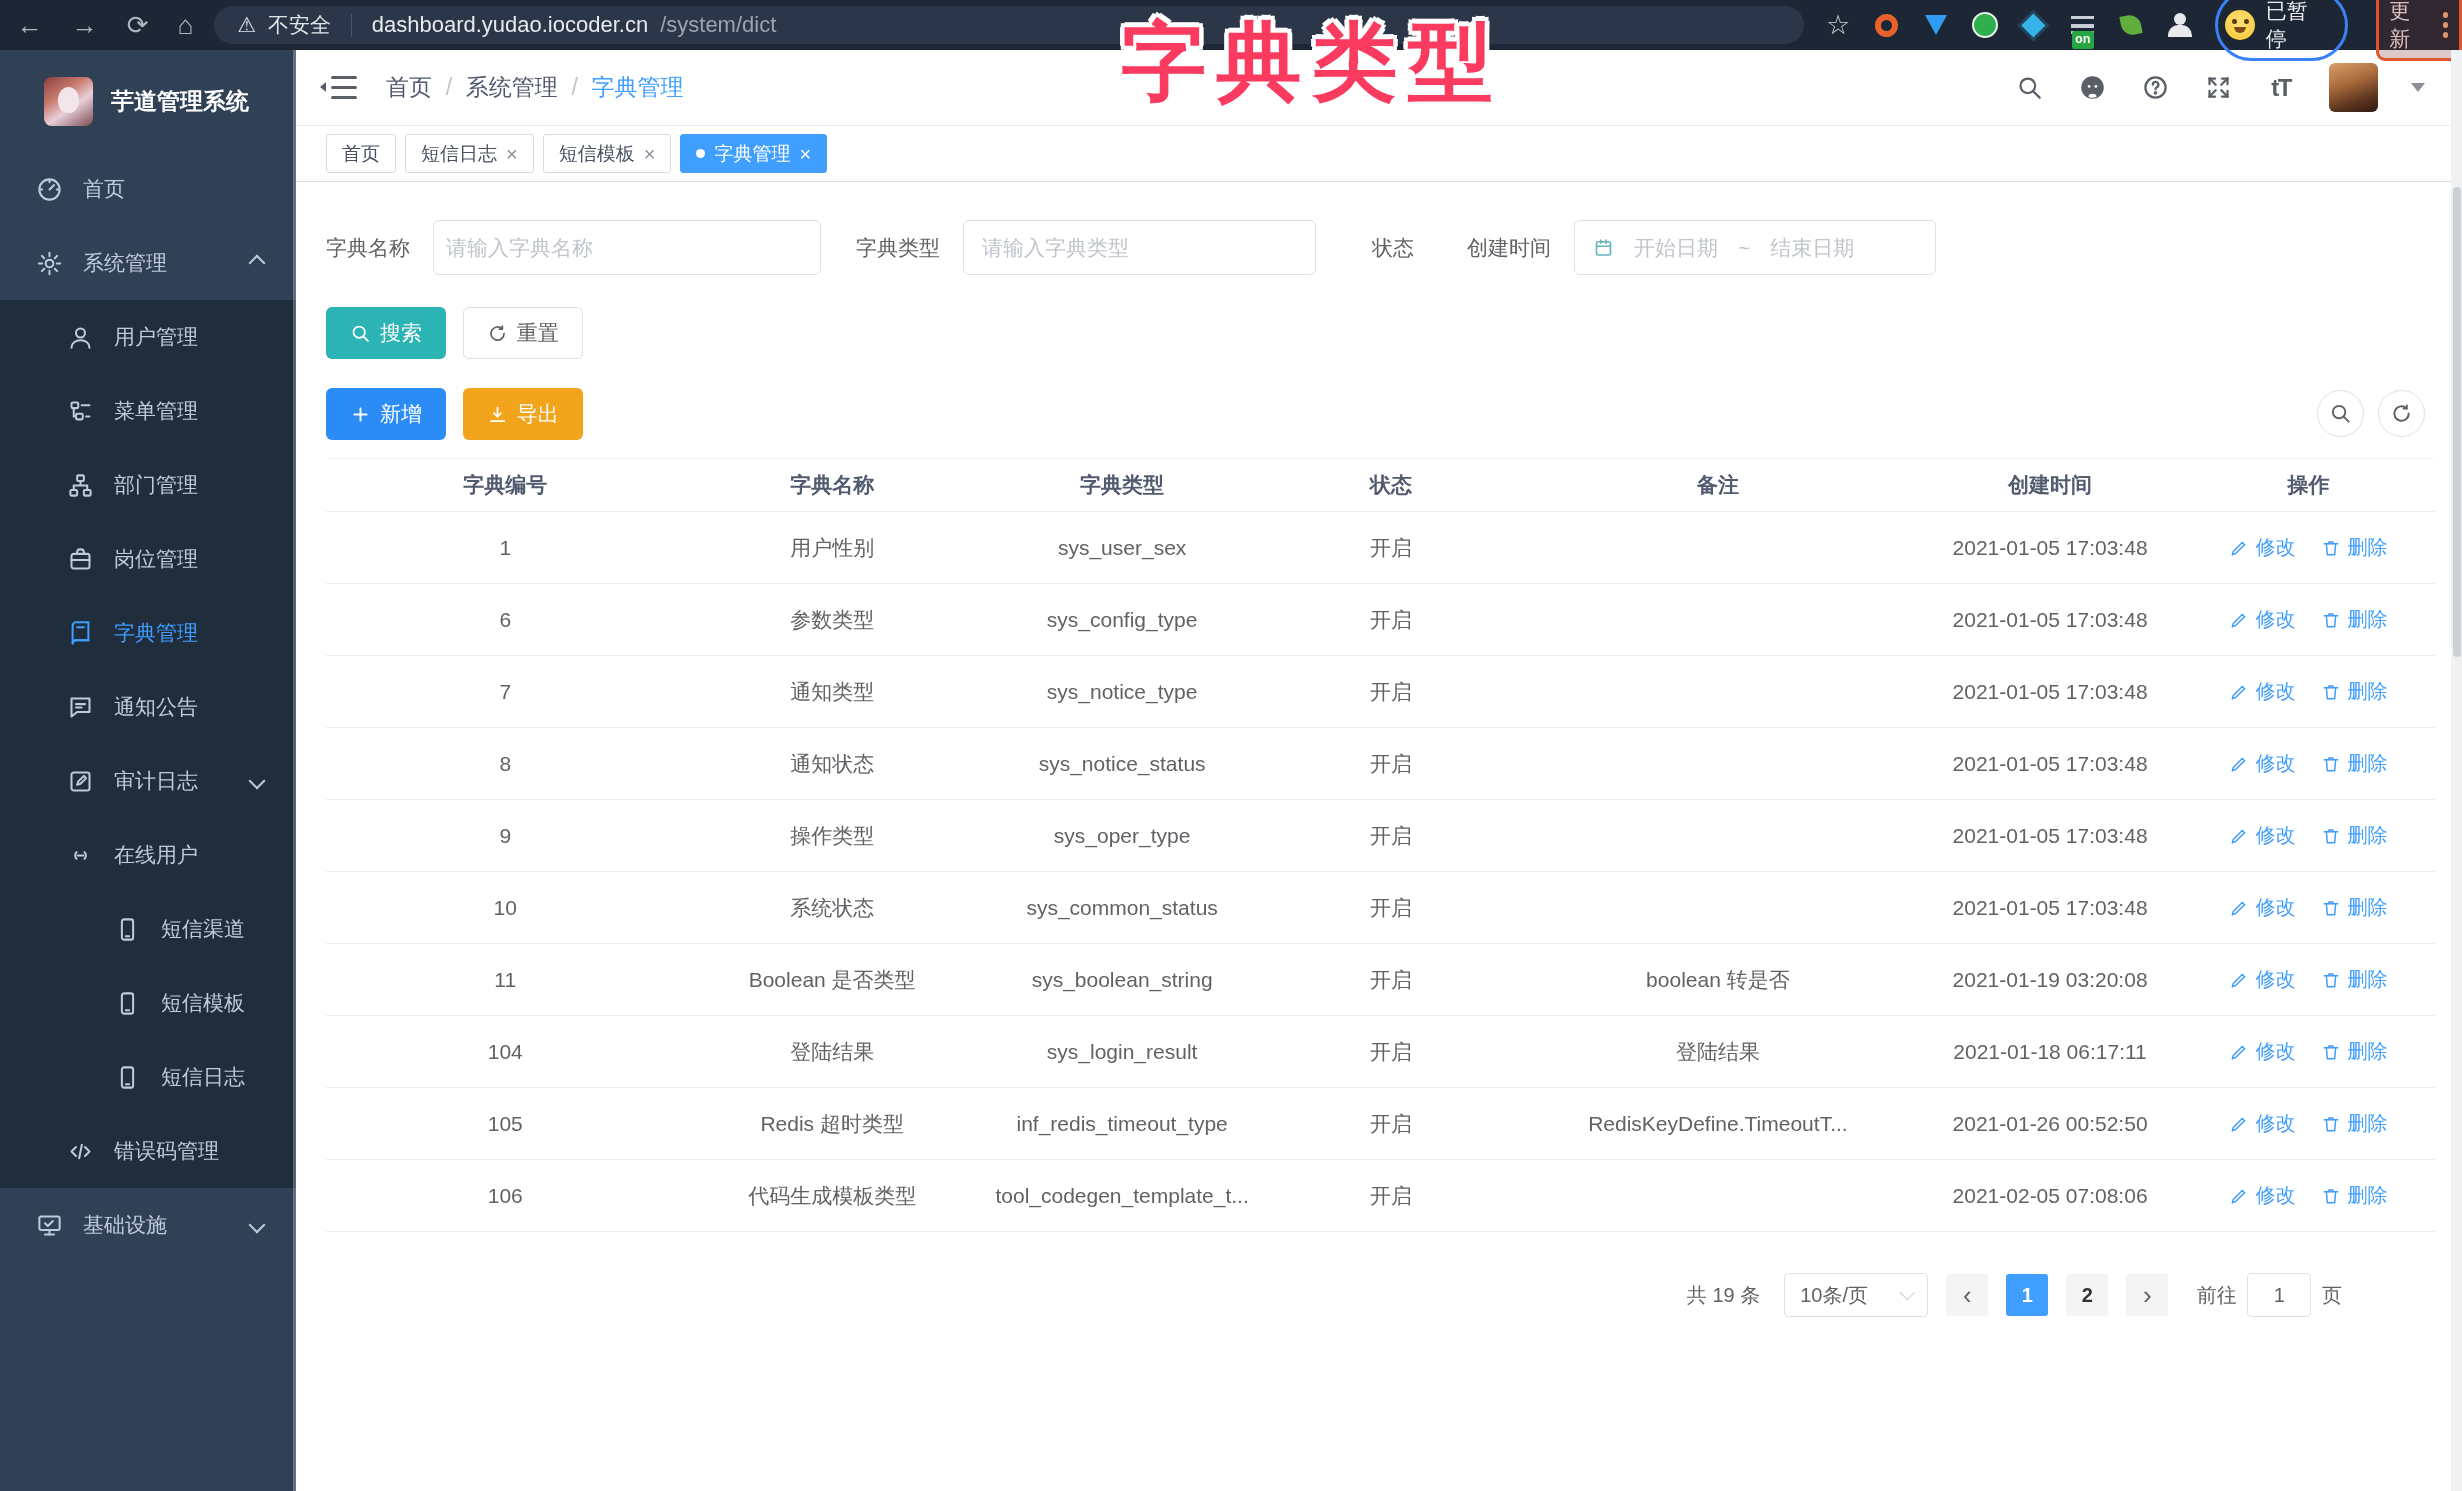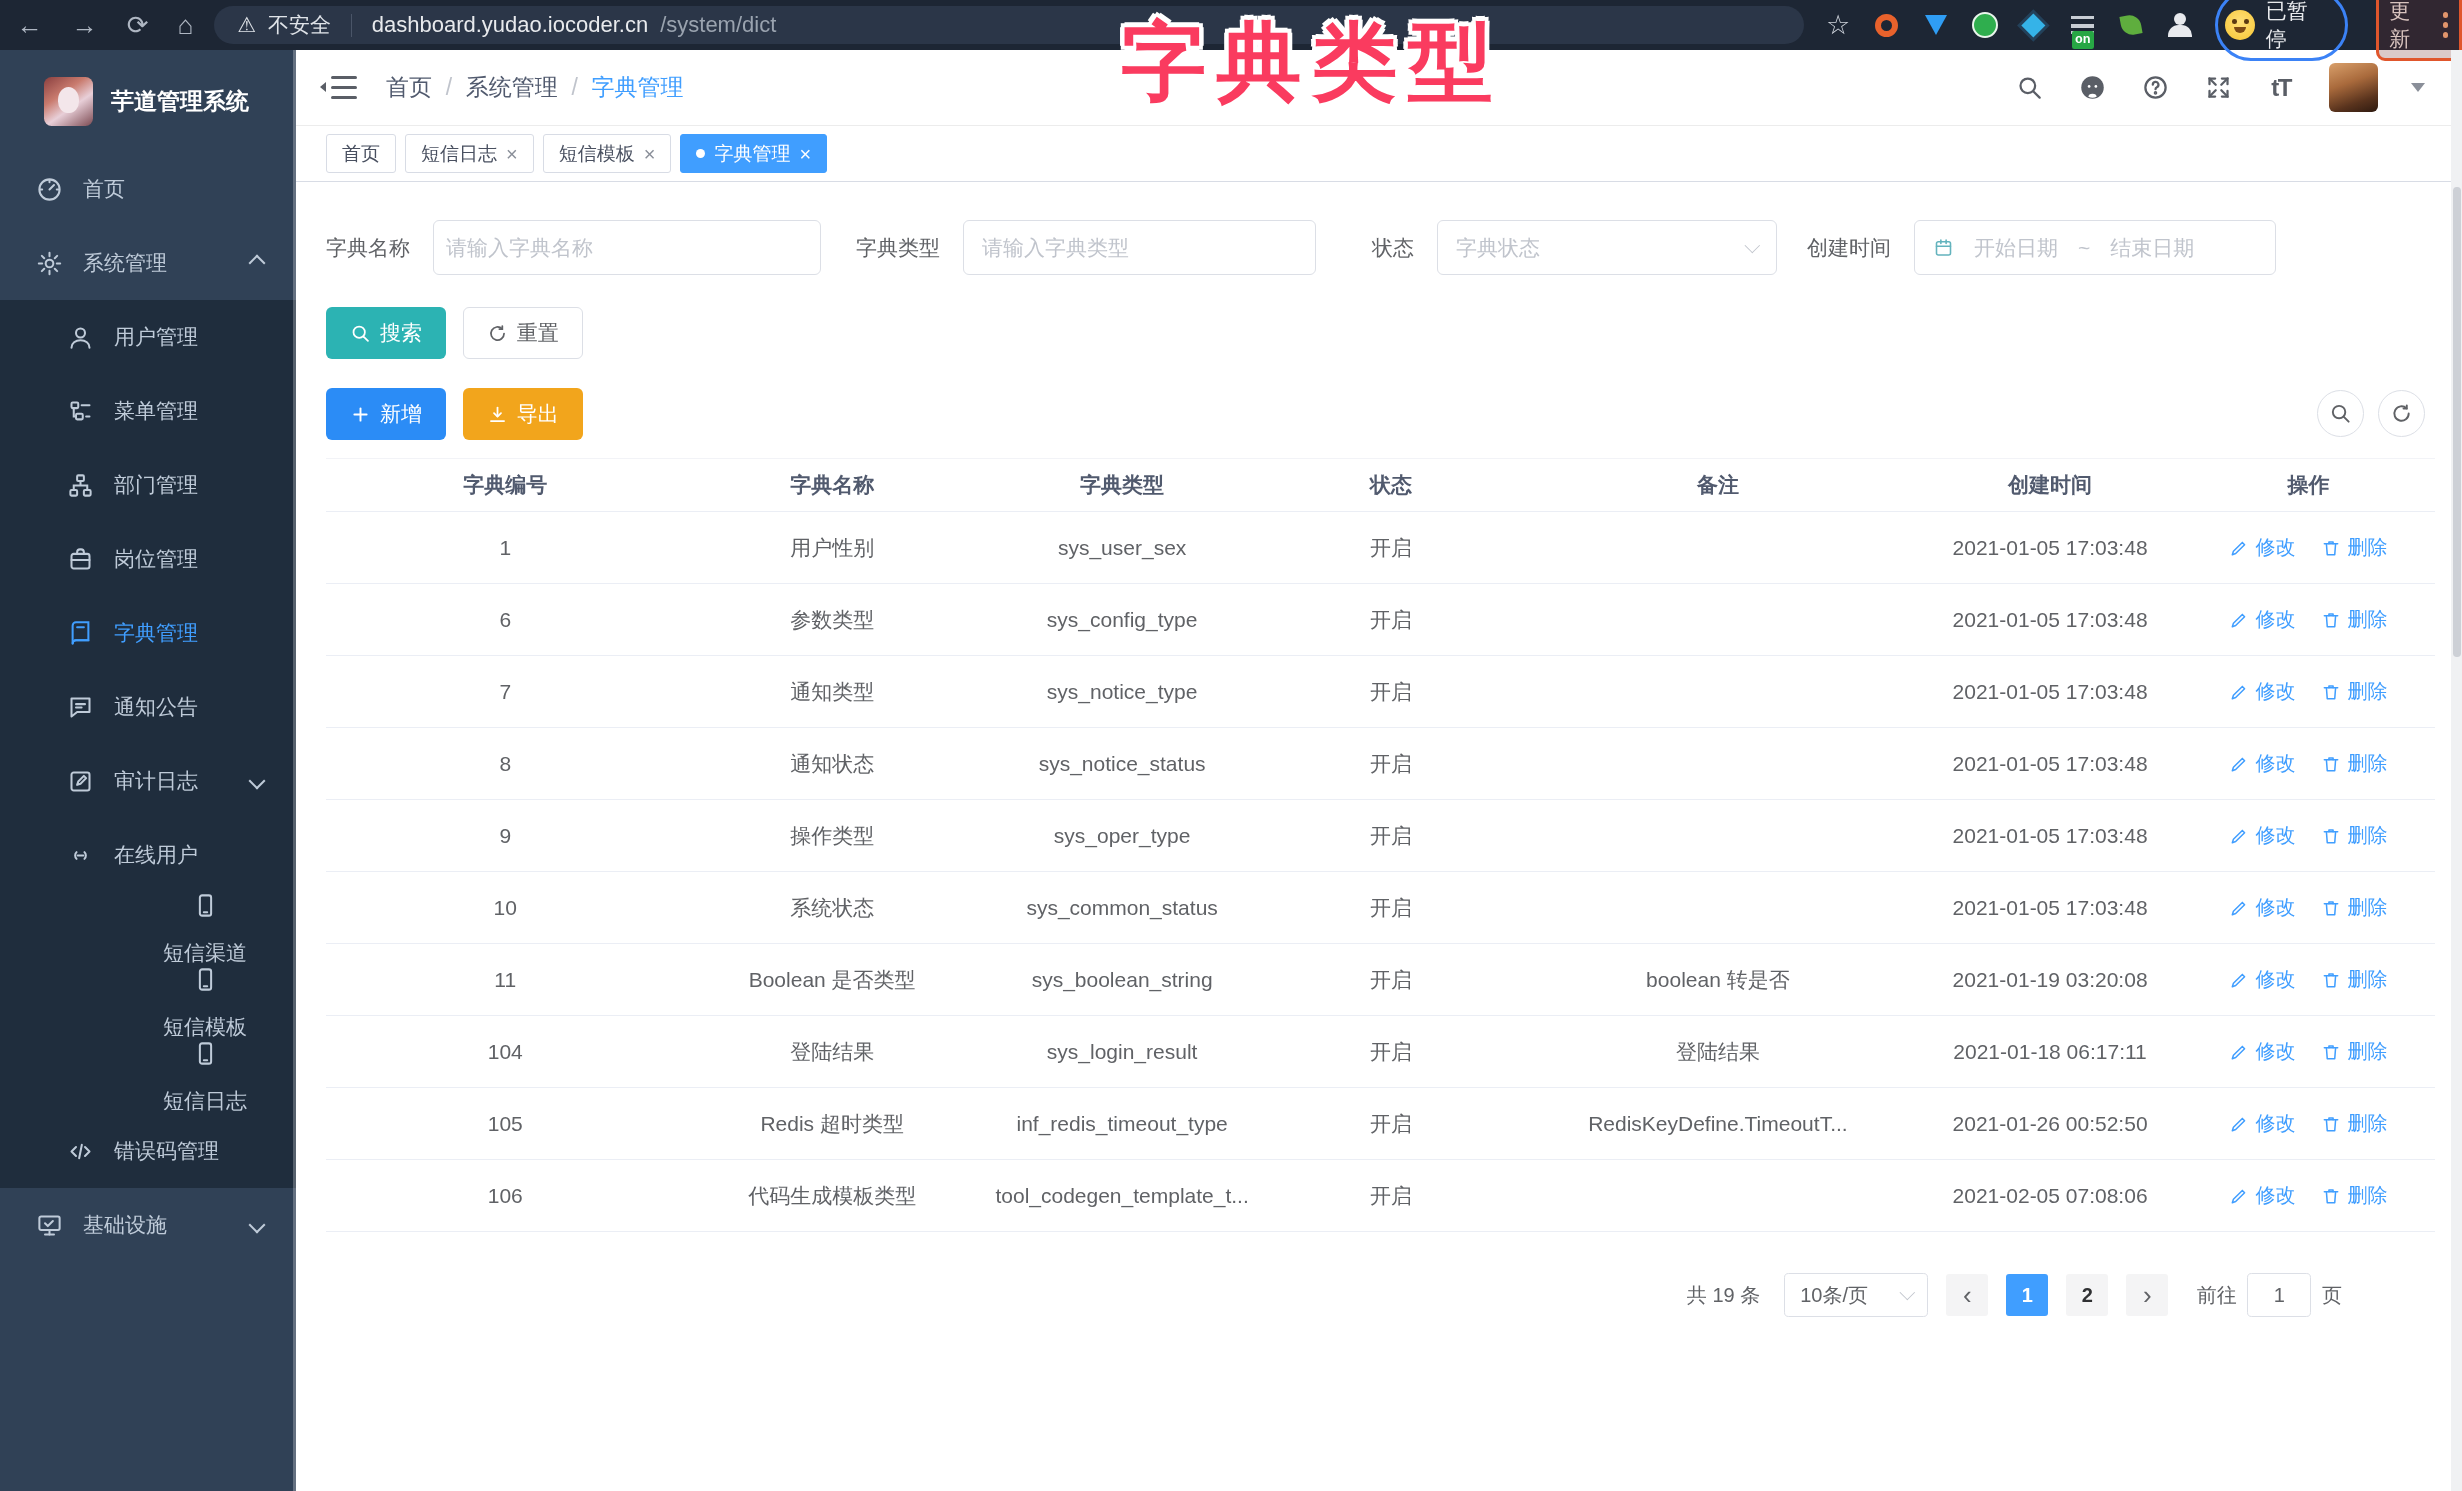--- a/index.html
+++ b/index.html
@@ -40,21 +40,21 @@
 
   
   .sidebar { position:absolute; left:0; top:50px; width:296px; height:1441px; background:#304156; z-index:2; }
   .side-divider { position:absolute; right:0; top:0; width:3px; height:100%; background:rgba(255,255,255,.25); }
   .logo-row { height:102px; display:flex; align-items:center; padding-left:44px; gap:18px; }
   .logo-img { width:49px; height:49px; border-radius:7.6px; background:linear-gradient(145deg,#8a3f3f 0%, #c97b6e 35%, #e8cfd8 60%, #7c4a52 100%); position:relative; overflow:hidden; }
   .logo-img::after { content:""; position:absolute; left:13.7px; top:10.6px; width:21px; height:26px; background:#f3e6ea; border-radius:50% 50% 45% 45%; }
   .logo-title { color:#ffffff; font-size:23px; font-weight:bold; }
   .s-item { height:74px; display:flex; align-items:center; gap:20px; color:#bfcbd9; font-size:21px; cursor:pointer; padding-left:36px; position:relative; }
   .s-item.sub { background:#1f2d3d; padding-left:67px; }
-  .s-item.sub2 { background:#1f2d3d; padding-left:114px;flex-direction:column; }
+  .s-item.sub2 { background:#1f2d3d; padding-left:114px; }
   .s-item.active { color:#409eff; }
   .mi { width:27px; height:27px; flex:0 0 27px; }
   .chev { width:12px; height:12px; border-right:2.3px solid #bfcbd9; border-bottom:2.3px solid #bfcbd9; margin-left:auto; margin-right:33px; }
   .chev.up { transform:rotate(-135deg); }
   .chev.down { transform:rotate(45deg); }
 
   
   .main-header { position:absolute; left:296px; top:50px; width:2167px; height:76px; background:#fff; display:flex; align-items:center; border-bottom:0.8px solid #ececec; z-index:2; }
   .hamburger { margin-left:27px; width:33px; height:27px; position:relative; cursor:pointer; }
   .hamburger i { position:absolute; left:7.6px; width:26px; height:3px; background:#5a5e66; border-radius:1.5px; }
@@ -418,24 +418,20 @@
       <span class="f-label">字典名称</span>
       <span class="spacer" style="width:23px"></span>
       <input class="f-input" style="width: 388px; padding-left: 12px;" placeholder="请输入字典名称">
       <span class="spacer" style="width:35px"></span>
       <span class="f-label">字典类型</span>
       <span class="spacer" style="width:23px"></span>
       <input class="f-input" style="width: 353px;" placeholder="请输入字典类型">
       <span class="spacer" style="width:56px"></span>
       <span class="f-label">状态</span>
       <span class="spacer" style="width:23px"></span>
-      <div class="sel-box" style="width:340px">
-        <span>字典状态</span>
-        <span class="sel-arrow"></span>
-      </div>
       <span class="spacer" style="width:30px"></span>
       <span class="f-label">创建时间</span>
       <span class="spacer" style="width:23px"></span>
       <div class="date-box" style="width:362px">
         <svg width="21" height="21" viewBox="0 0 24 24" fill="none" stroke="#63b3bd" stroke-width="1.8" stroke-linecap="round">
             <rect x="4" y="5.5" width="16" height="15" rx="2"></rect>
             <line x1="4" y1="10.5" x2="20" y2="10.5"></line>
             <line x1="9" y1="3.5" x2="9" y2="7.5"></line>
             <line x1="15" y1="3.5" x2="15" y2="7.5"></line>
           </svg>

